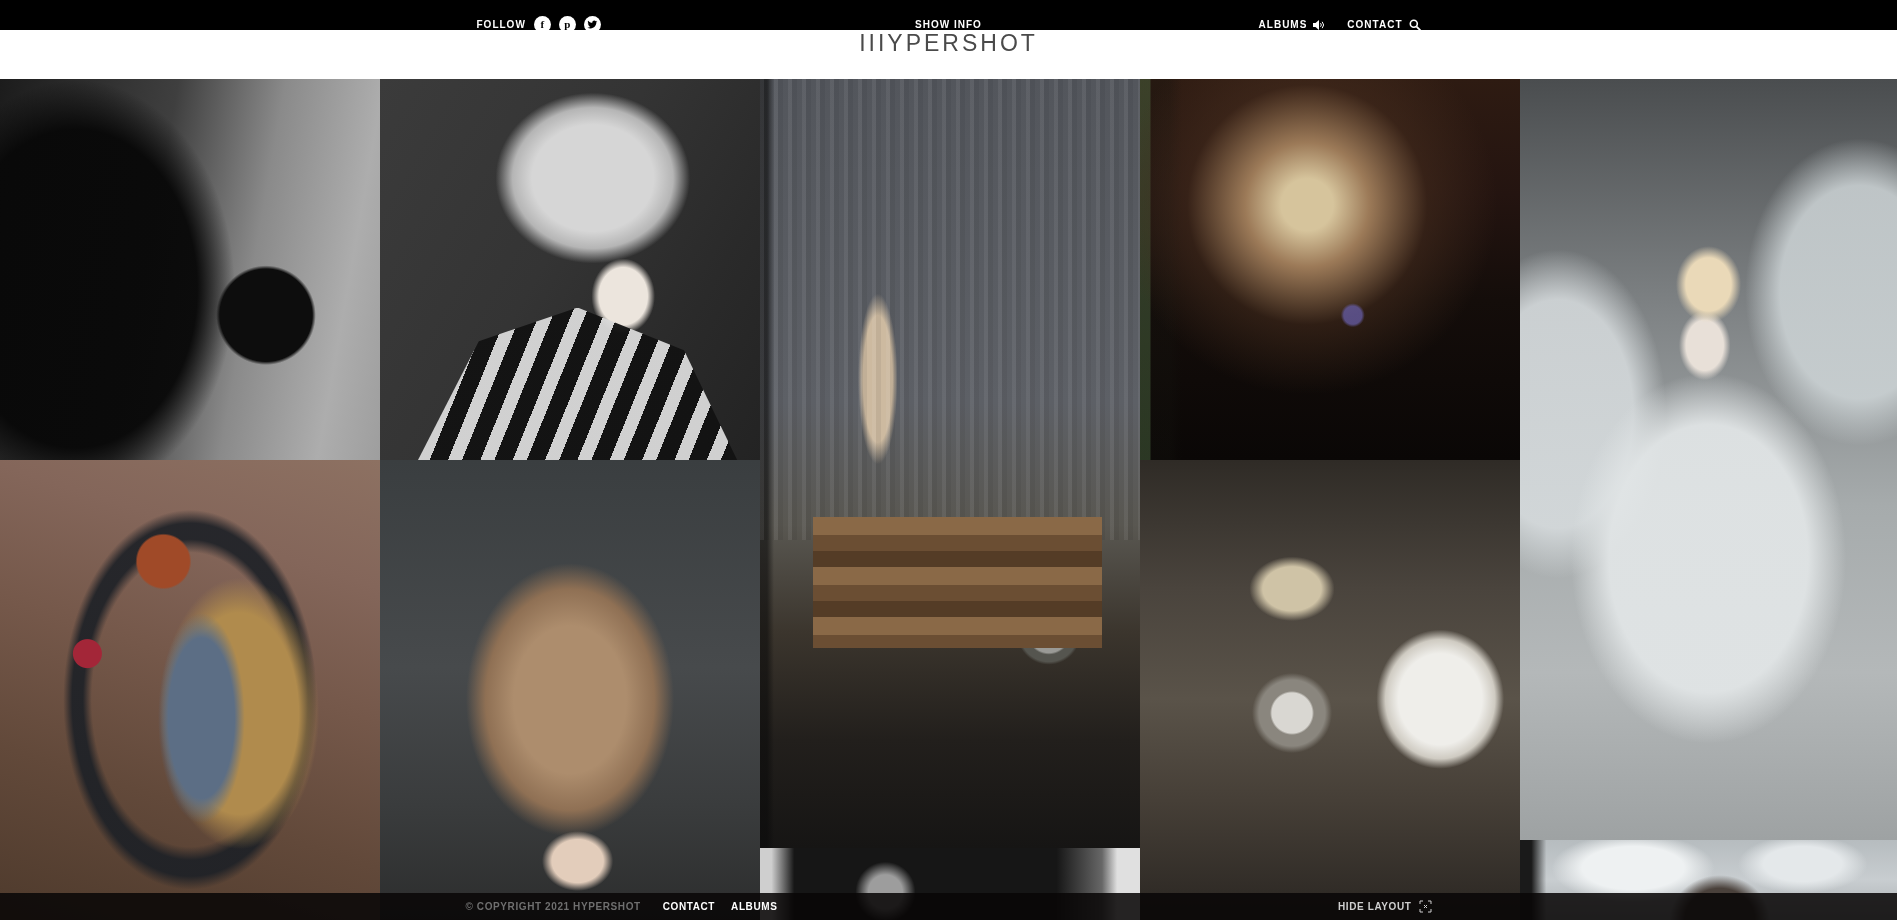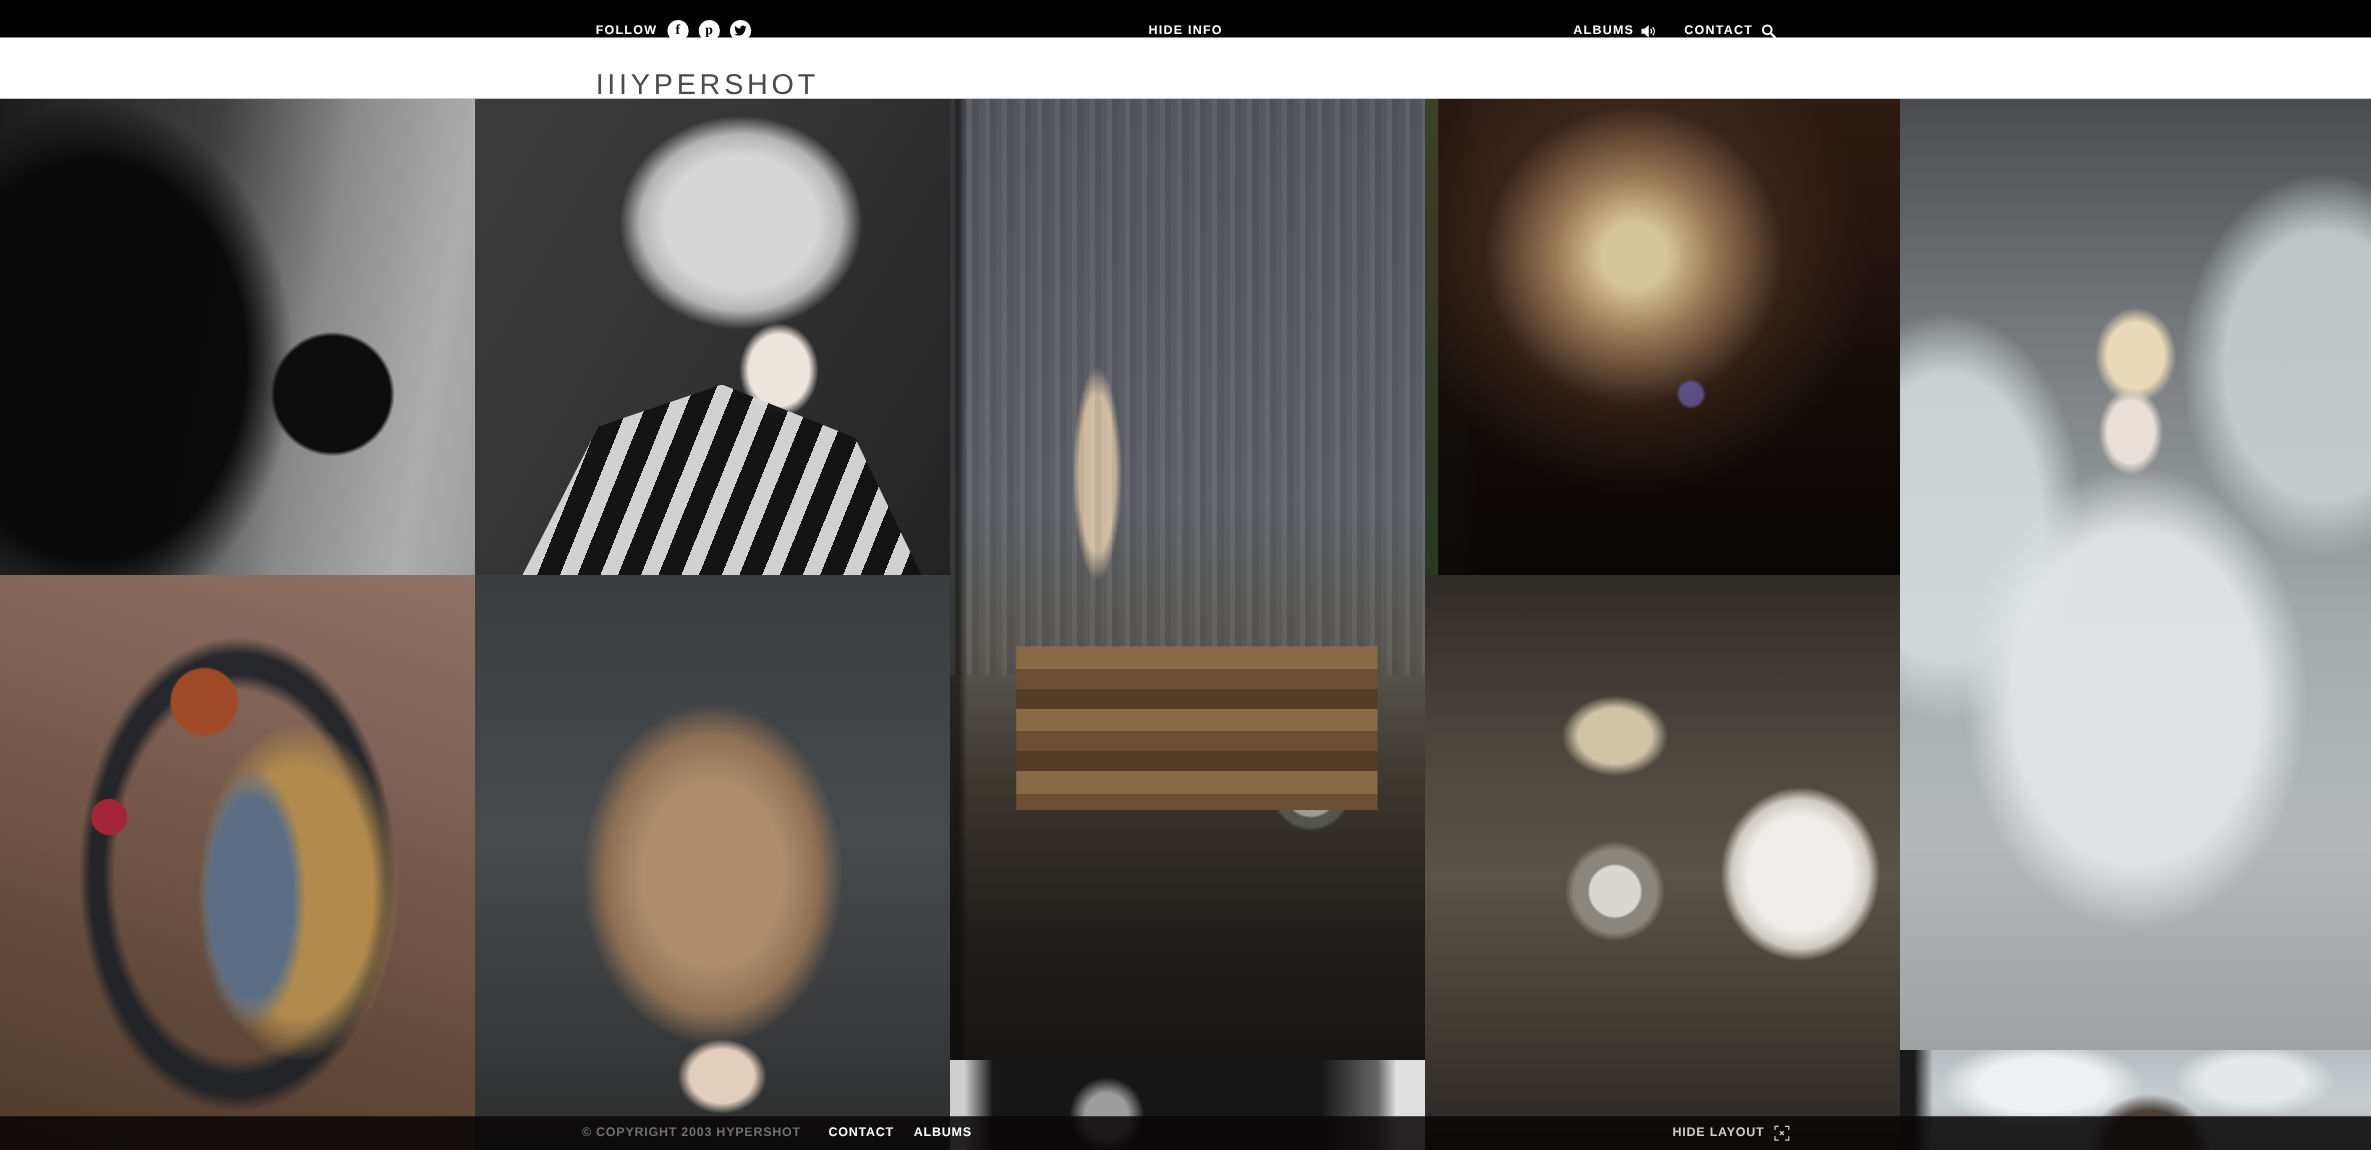--- a/index.html
+++ b/index.html
@@ -16,21 +16,21 @@
                    display:flex; align-items:center; justify-content:center; cursor:pointer; }
   .social-glyph { font-size:11px; font-weight:700; line-height:1; color:#000; font-family:"Liberation Serif", serif; }
   .show-info { position:absolute; left:50%; transform:translateX(-50%); cursor:pointer; }
   .show-info-arrow { position:absolute; left:50%; top:30px; transform:translateX(-50%);
                      width:0; height:0; border:6px solid transparent; border-top:7px solid #000; border-bottom:none; }
   .right-group { margin-left:auto; display:flex; align-items:center; gap:22px; }
   .bar-btn { display:flex; align-items:center; gap:6px; cursor:pointer; }
 
   
   .navbar { position:absolute; top:30px; left:0; width:100%; height:49px; background:#fff; z-index:30; }
-  .nav-inner { width:944px; margin:13px auto; height:49px; display:flex; align-items:stretch; }
+  .nav-inner { width:944px; margin:0 auto; height:49px; display:flex; align-items:stretch;flex-direction:column; }
   .logo { align-self:center; font-size:23px; font-weight:400; letter-spacing:3px; color:#4a4a4a; cursor:pointer;
           font-family:"Liberation Sans", sans-serif; }
   .menu { margin-left:auto; display:flex; }
   .menu-item { display:flex; align-items:center; padding:0 13px; font-size:12px; font-weight:700;
                letter-spacing:.3px; color:#2b2b2b; border-left:1px solid #e4e4e4; cursor:pointer; text-decoration:none; }
   .menu-item:last-child { border-right:1px solid #e4e4e4; }
   .menu-item.active { color:#b9b9b9; }
 
   
   .grid { position:absolute; top:79px; left:0; width:1897px; height:841px; z-index:1; }
@@ -139,21 +139,21 @@
           <span class="social-glyph">p</span>
         </a>
         <a class="social-circle" title="twitter">
           <svg width="11" height="11" viewBox="0 0 16 16">
             <path fill="#000" d="M15 3.5c-.5.2-1 .4-1.6.4.6-.3 1-.9 1.2-1.5-.5.3-1.1.6-1.8.7C12.3 2.5 11.5 2 10.6 2 9 2 7.7 3.3 7.7 4.9c0 .2 0 .5.1.7C5.3 5.4 3.1 4.3 1.6 2.5c-.3.5-.4 1-.4 1.5 0 1 .5 1.9 1.3 2.4-.5 0-.9-.1-1.3-.4v.1c0 1.4 1 2.6 2.3 2.9-.2.1-.5.1-.8.1-.2 0-.4 0-.6-.1.4 1.2 1.5 2 2.8 2.1-1 .8-2.3 1.3-3.7 1.3H.5c1.3.8 2.9 1.3 4.6 1.3 5.5 0 8.5-4.6 8.5-8.5v-.4c.6-.4 1.1-.9 1.4-1.5z"></path>
           </svg>
         </a>
       </div>
 
       <div class="show-info bar-btn">
-        <span class="bar-label">HIDE INFO</span>
+        <span class="bar-label">SHOW INFO</span>
       </div>
 
       <div class="right-group">
         <div class="bar-btn">
           <span class="bar-label">ALBUMS</span>
           <svg width="12" height="10" viewBox="0 0 12 10">
             <path d="M0 3h2.5L6 0v10L2.5 7H0z" fill="#fff"></path>
             <path d="M7.5 3.2a2.6 2.6 0 0 1 0 3.6 M9.2 1.8a4.8 4.8 0 0 1 0 6.4" stroke="#fff" fill="none" stroke-width="1"></path>
           </svg>
         </div>
@@ -193,21 +193,21 @@
       <div class="photo p8" title="Woman with tousled blonde hair holding a tuba inside a wood-panelled caravan"></div>
     </div>
     <div class="col c5">
       <div class="photo p9" title="Pale model with platinum updo wrapped in flowing white sheer fabric"></div>
       <div class="photo p10" title="Figure silhouetted against a bright cloudy sky"></div>
     </div>
   </main>
 
   <footer class="footer">
     <div class="footer-inner">
-      <span class="copyright">© COPYRIGHT 2003 HYPERSHOT</span>
+      <span class="copyright">© COPYRIGHT 2021 HYPERSHOT</span>
       <div class="footer-links">
         <a class="footer-link">CONTACT</a>
         <a class="footer-link">ALBUMS</a>
       </div>
       <div class="hide-layout">
         <span>HIDE LAYOUT</span>
         <svg width="13" height="13" viewBox="0 0 13 13" fill="none" stroke="#cfcfcf" stroke-width="1">
           <path d="M1 4V1h3 M9 1h3v3 M12 9v3H9 M4 12H1V9"></path>
           <path d="M5 5l3 3 M8 5l-3 3"></path>
         </svg>

